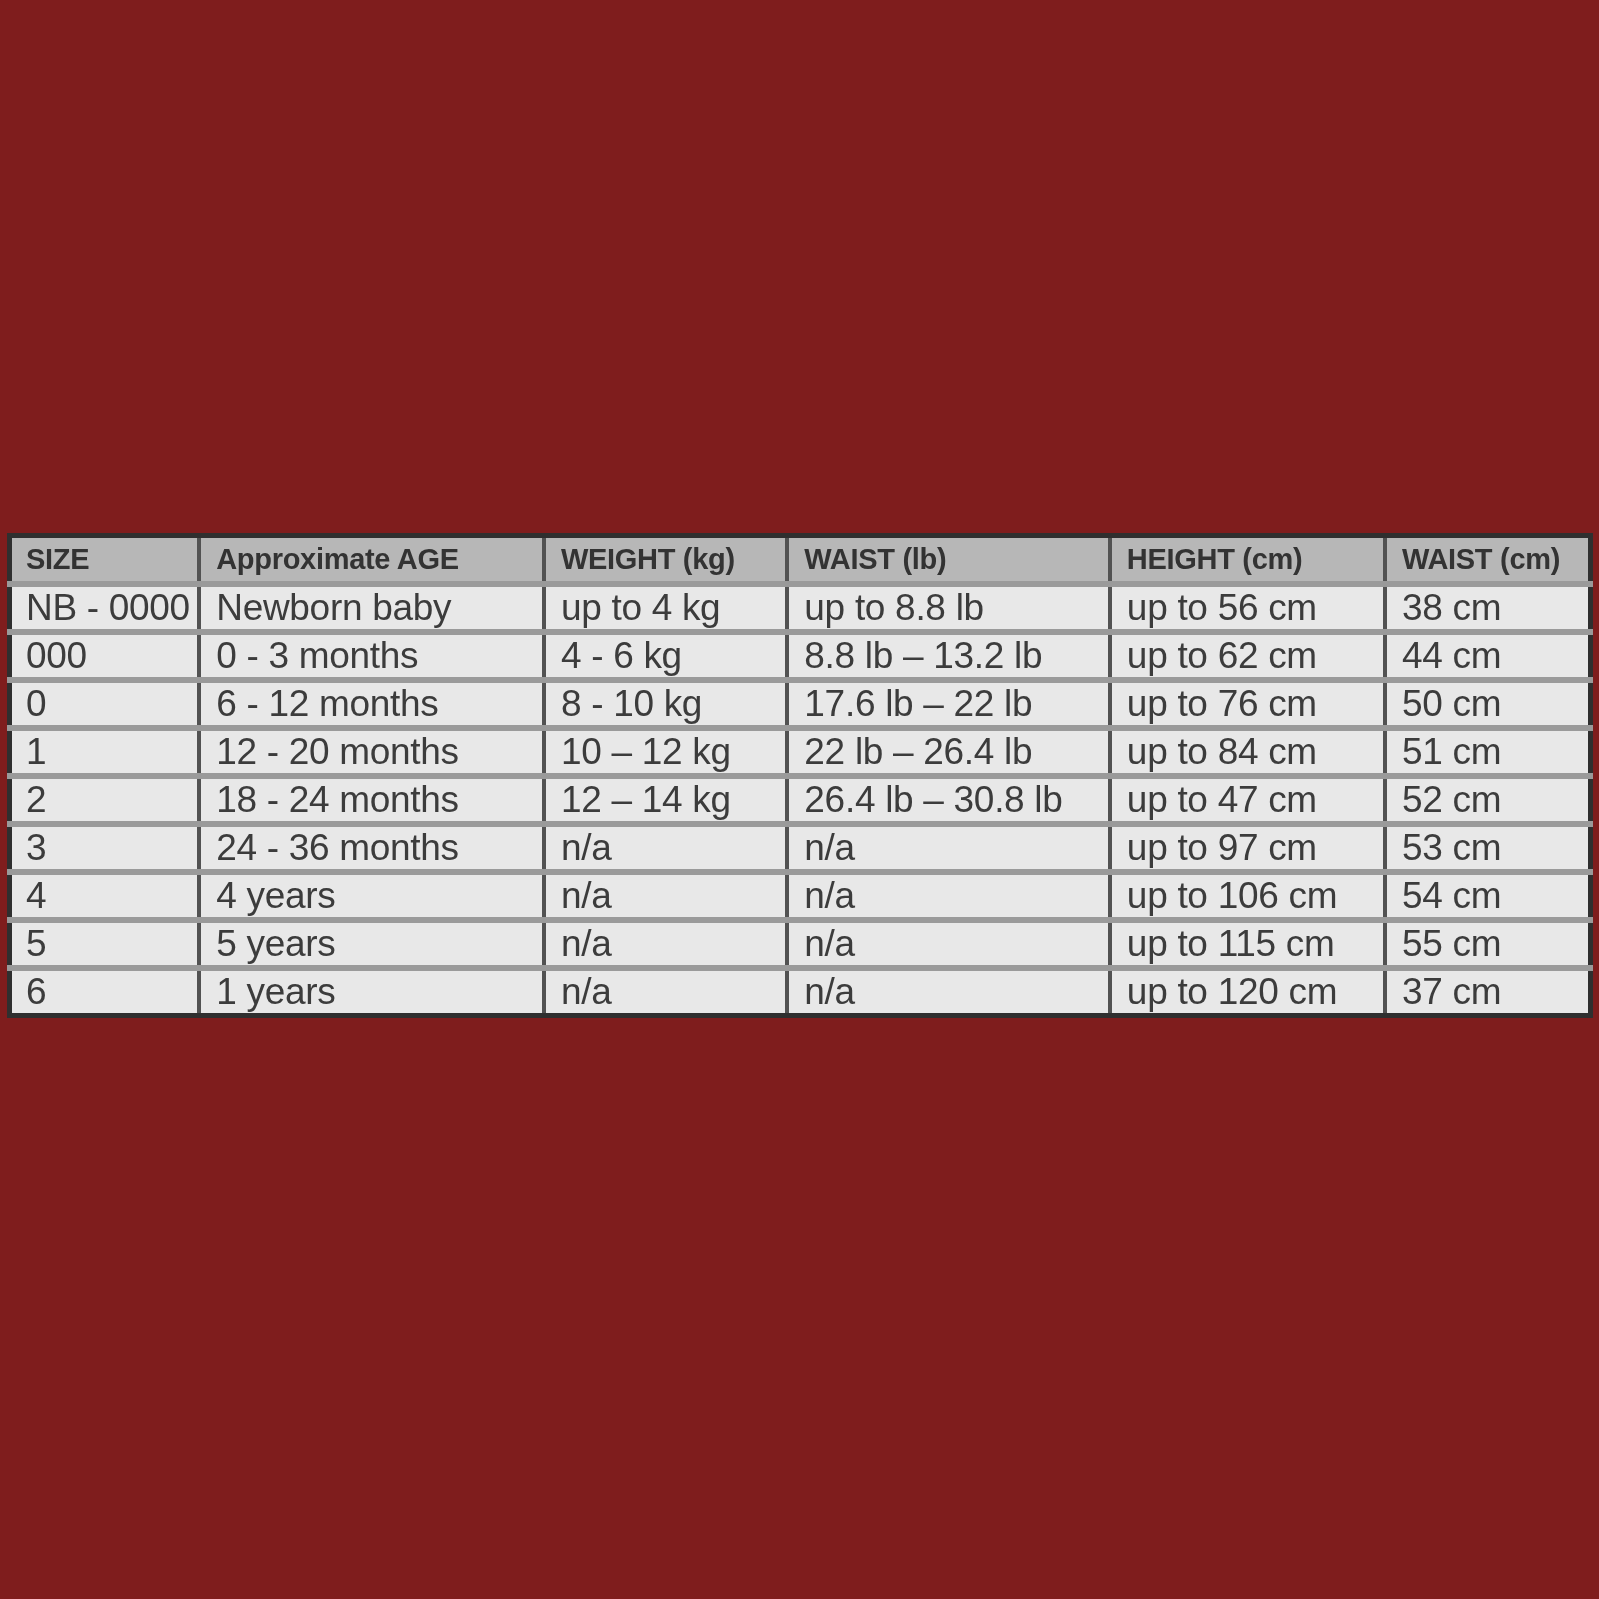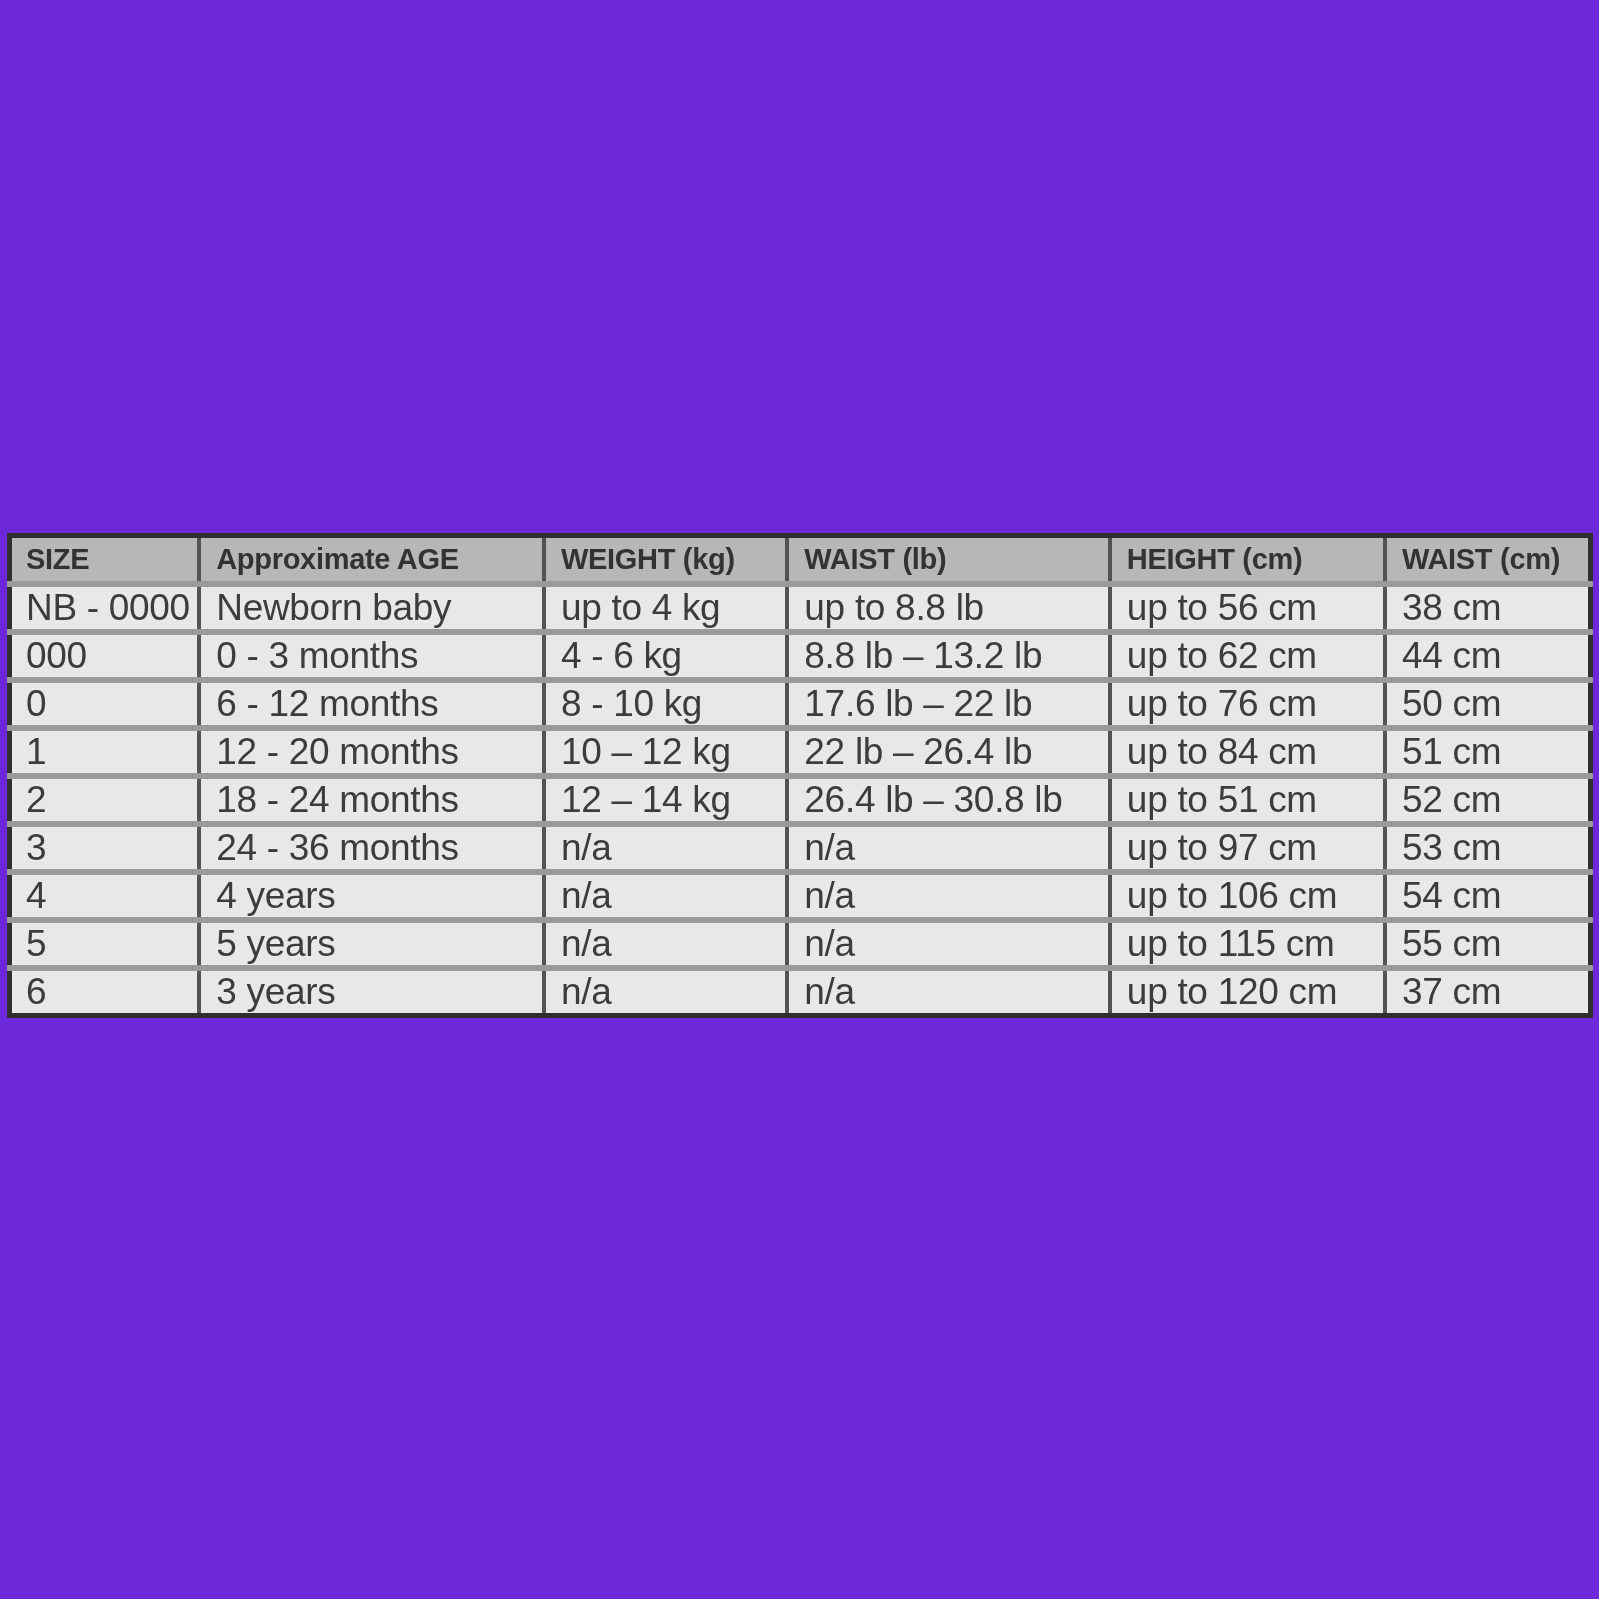--- a/index.html
+++ b/index.html
@@ -9,21 +9,21 @@
     height: 1599px;
     background: #ffffff;
     font-family: "Liberation Sans", sans-serif;
     overflow: hidden;
   }
 
   .canvas {
     position: relative;
     width: 1599px;
     height: 1599px;
-    background: #6d28d9;
+    background: #7f1d1d;
     text-decoration: underline;
   }
 
   table.size-chart {
     position: absolute;
     left: 7px;
     top: 533px;
     width: 1586px;
     table-layout: fixed;
     border-collapse: collapse;
@@ -121,21 +121,21 @@
           <td>10 – 12 kg</td>
           <td>22 lb – 26.4 lb</td>
           <td>up to 84 cm</td>
           <td>51 cm</td>
         </tr>
         <tr>
           <td>2</td>
           <td>18 - 24 months</td>
           <td>12 – 14 kg</td>
           <td>26.4 lb – 30.8 lb</td>
-          <td>up to 51 cm</td>
+          <td>up to 47 cm</td>
           <td>52 cm</td>
         </tr>
         <tr>
           <td>3</td>
           <td>24 - 36 months</td>
           <td>n/a</td>
           <td>n/a</td>
           <td>up to 97 cm</td>
           <td>53 cm</td>
         </tr>
@@ -150,21 +150,21 @@
         <tr>
           <td>5</td>
           <td>5 years</td>
           <td>n/a</td>
           <td>n/a</td>
           <td>up to 115 cm</td>
           <td>55 cm</td>
         </tr>
         <tr>
           <td>6</td>
-          <td>3 years</td>
+          <td>1 years</td>
           <td>n/a</td>
           <td>n/a</td>
           <td>up to 120 cm</td>
           <td>37 cm</td>
         </tr>
       </tbody>
   </table>
 </div>
 
 </body></html>

